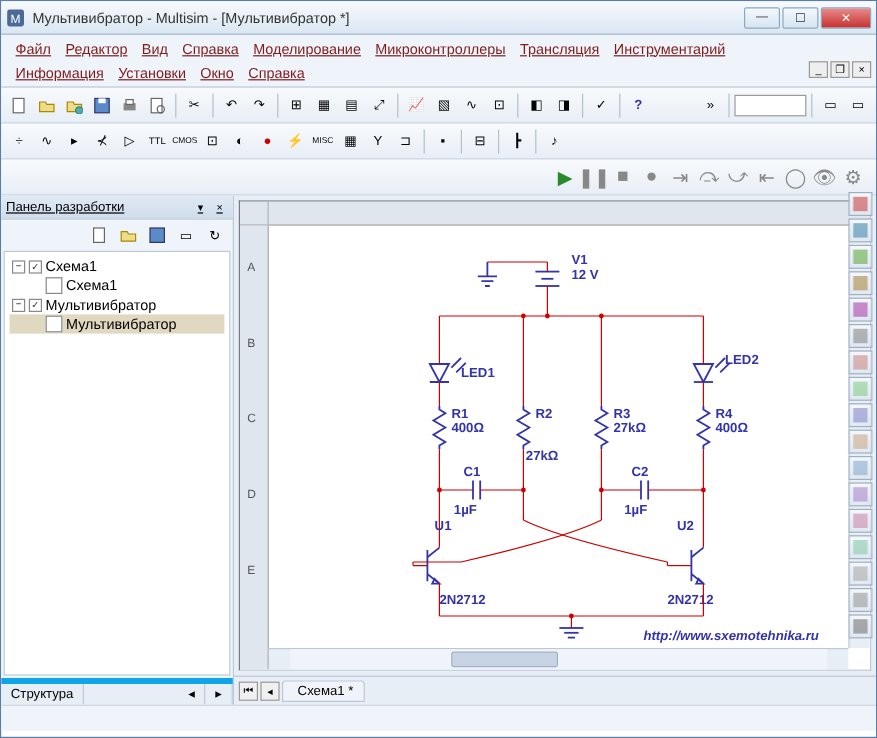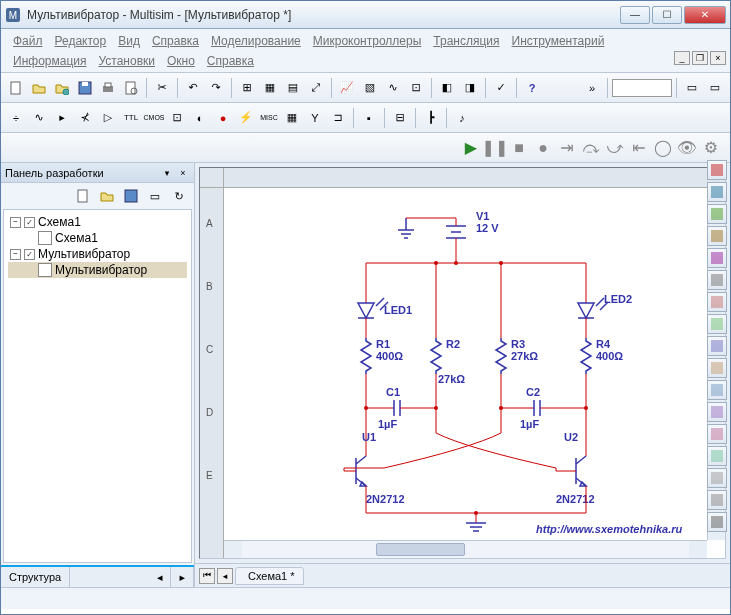--- a/index.html
+++ b/index.html
@@ -4,46 +4,46 @@
 <style>
 * { box-sizing: border-box; margin: 0; padding: 0; font-family: "Segoe UI", Tahoma, sans-serif; }
 body { background: #fff; width: 731px; height: 615px; overflow: hidden; border: 1px solid #5a7ca8; }
 .titlebar { height: 28px; background: linear-gradient(#f8fafc, #d9e6f3); border-bottom: 1px solid #8ea8c0; display: flex; align-items: center; padding: 0 4px; }
 .titlebar .icon { width: 16px; height: 16px; margin-right: 6px; }
 .titlebar .title { font-size: 12px; color: #333; flex: 1; }
 .win-btns { display: flex; gap: 2px; }
 .win-btn { width: 30px; height: 18px; border: 1px solid #8ea8c0; background: linear-gradient(#f4f8fc,#d6e5f2); border-radius: 2px; display:flex; align-items:center; justify-content:center; font-size:10px; color:#333; cursor:pointer; }
 .win-btn.close { background: linear-gradient(#e98b8b,#c83030); color:#fff; width:42px; }
 .menubar { height: 44px; background: #eef4fa; border-bottom: 1px solid #bcc8d8; padding: 2px 6px; display: flex; flex-wrap: wrap; align-items: center; position: relative; }
-.menu-item { font-size: 12px; color: #737373; padding: 2px 6px; cursor: pointer; text-align: center; }
+.menu-item { font-size: 12px; color: #7f1d1d; padding: 2px 6px; cursor: pointer; text-align: center; }
 .menu-item u { text-decoration: underline; }
 .mdi-btns { position: absolute; right: 4px; top: 22px; display: flex; gap: 2px; }
 .mdi-btn { width: 16px; height: 14px; border: 1px solid #999; background: #eee; font-size: 9px; display:flex; align-items:center; justify-content:center; cursor:pointer; }
 .toolbar { height: 30px; background: linear-gradient(#f8fafc,#e8eef6); border-bottom: 1px solid #bcc8d8; display: flex; align-items: center; padding: 0 4px; gap: 1px; }
 .tool-btn { width: 22px; height: 22px; display:flex; align-items:center; justify-content:center; cursor:pointer; border: 1px solid transparent; border-radius: 2px; font-size: 11px; }
 .tool-sep { width: 1px; height: 20px; background: #b0c0d0; margin: 0 3px; }
 .toolbar .wide { width: 60px; border: 1px solid #999; background: #fff; height: 18px; }
 .simulation-bar { height: 30px; background: linear-gradient(#f8fafc,#e8eef6); border-bottom: 1px solid #bcc8d8; display:flex; align-items:center; justify-content:flex-end; padding: 0 8px; gap: 2px; }
 .sim-btn { width: 22px; height: 22px; display:flex; align-items:center; justify-content:center; border: 1px solid transparent; cursor:pointer; color:#888; }
 .sim-btn.play { color: #2a8a2a; }
 .main { display: flex; height: 424px; }
 .sidebar { width: 194px; background: #eef4fa; border-right: 1px solid #bcc8d8; display:flex; flex-direction:column; }
-.side-header { height: 20px; background: linear-gradient(#e0eaf5,#d0dceb); border-bottom: 1px solid #bcc8d8; display:flex; align-items:center; padding: 0 4px; font-size: 11px; }
+.side-header { height: 20px; background: linear-gradient(#e0eaf5,#d0dceb); border-bottom: 1px solid #bcc8d8; display:flex; align-items:center; padding: 0 4px; font-size: 11px; text-decoration: underline; }
 .side-header .title { flex:1; }
 .side-header .btn { width:14px; height:14px; display:flex; align-items:center; justify-content:center; cursor:pointer; margin-left:2px; font-size:9px; }
 .side-toolbar { height: 26px; display:flex; align-items:center; justify-content:flex-end; padding: 0 4px; gap: 2px; }
 .tree { flex:1; background:#fff; border:1px solid #bcc8d8; margin:0 2px 2px 2px; padding: 4px; font-size: 12px; overflow:auto; }
 .tree-item { padding: 1px 2px; display:flex; align-items:center; gap:3px; cursor:pointer; }
 .tree-item.nested2 { padding-left: 30px; }
 .tree-item.selected { background: #e0d8c0; }
 .tree-item .exp { width:11px; height:11px; border:1px solid #888; display:inline-flex; align-items:center; justify-content:center; font-size:8px; line-height:1; }
 .tree-item .chk { width:11px; height:11px; border:1px solid #888; background:#fff; display:inline-flex; align-items:center; justify-content:center; }
 .tree-item .chk::after { content:"✓"; font-size:8px; color:#333; }
 .tree-item .doc-icon { width:14px; height:14px; background:#fff; border:1px solid #888; position:relative; }
-.side-tabs { height: 22px; display:flex; border-top:2px solid #0ea5e9; background:#e8eef6; }
+.side-tabs { height: 22px; display:flex; border-top:5px solid #0ea5e9; background:#e8eef6; }
 .side-tab { padding: 2px 8px; font-size: 11px; border-right:1px solid #bcc8d8; cursor:pointer; display:flex; align-items:center; }
 .side-tab.active { background:#fff; }
 .canvas-area { flex:1; display:flex; flex-direction:column; background:#e8eef6; }
 .canvas-wrap { flex:1; position:relative; margin: 4px; border:1px inset #bcc8d8; background:#fff; overflow:hidden; }
 .ruler-corner { position:absolute; top:0; left:0; width:24px; height:20px; background:#e0e6ee; border-right:1px solid #aaa; border-bottom:1px solid #aaa; }
 .ruler-h { position:absolute; top:0; left:24px; right:0; height:20px; background:#e0e6ee; border-bottom:1px solid #aaa; }
 .ruler-v { position:absolute; top:20px; left:0; width:24px; bottom:0; background:#e0e6ee; border-right:1px solid #aaa; }
 .canvas { position:absolute; top:20px; left:24px; right:0; bottom:18px; overflow:auto;padding-left:12px; }
 .canvas-inner { width: 600px; height: 420px; background-image: radial-gradient(circle, #aaa 0.5px, transparent 0.5px); background-size: 6px 6px; position:relative; }
 .schematic { position:absolute; inset:0; }

